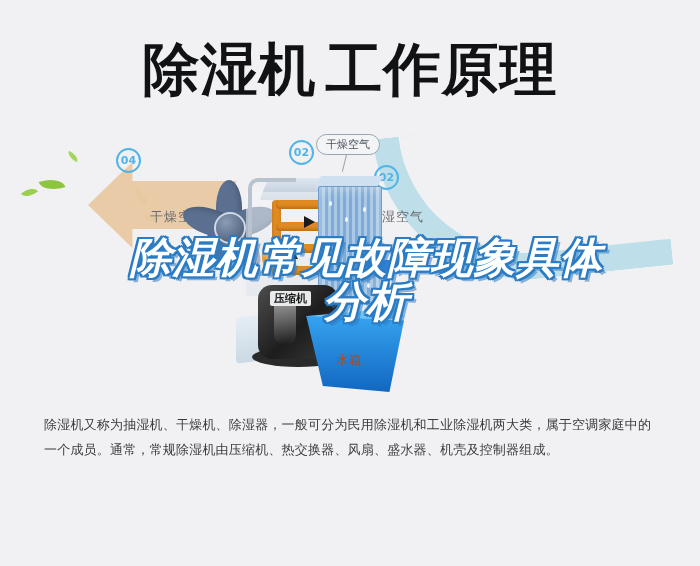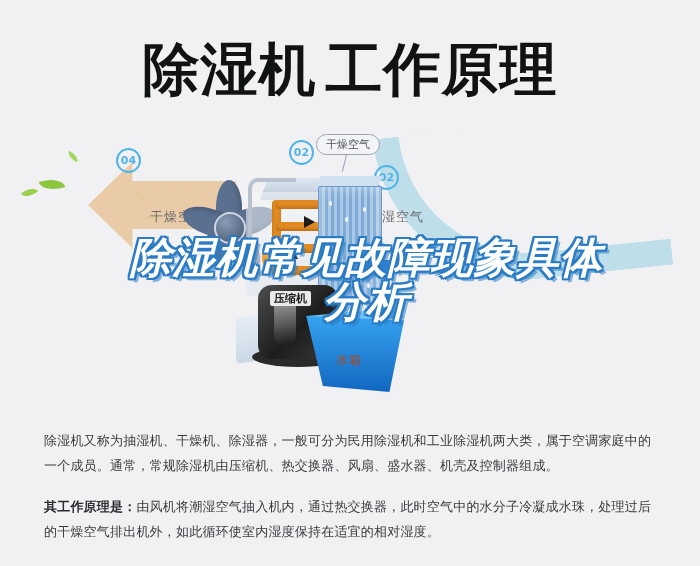--- a/index.html
+++ b/index.html
@@ -165,21 +165,21 @@
       -2px 0 #2b7cc4, 2px 0 #2b7cc4, 0 -2px #2b7cc4, 0 2px #2b7cc4,
       -2px -2px #2b7cc4, 2px -2px #2b7cc4, -2px 2px #2b7cc4, 2px 2px #2b7cc4,
       4px 4px 0 rgba(43,124,196,.55);
     font-family:"DejaVu Sans","Liberation Sans",sans-serif;
   }
 
   
   .copy{position:absolute;left:44px;top:412px;width:614px;}
   .para{
     font-size:13px;line-height:25px;color:#3a3a40;
-    letter-spacing:.2px;margin:16px 0 14px 0;text-align:left;
+    letter-spacing:.2px;margin:0 0 14px 0;text-align:left;
   }
   .para .lead{font-weight:bold;color:#2c2c32;}
 </style>
 </head>
 <body>
 
 <div id="page">
 
   <div class="title-band">
     <div class="title-text"><span>除湿机</span><span class="t-gap"></span><span>工作原理</span></div>
@@ -263,16 +263,15 @@
 
   </div>
 
   <div class="watermark">
     <div class="wm-line">除湿机常见故障现象具体</div>
     <div class="wm-line">分析</div>
   </div>
 
   <div class="copy">
     <p class="para">除湿机又称为抽湿机、干燥机、除湿器，一般可分为民用除湿机和工业除湿机两大类，属于空调家庭中的一个成员。通常，常规除湿机由压缩机、热交换器、风扇、盛水器、机壳及控制器组成。</p>
-    <p class="para"><span class="lead">其工作原理是：</span><span>由风机将潮湿空气抽入机内，通过热交换器，此时空气中的水分子冷凝成水珠，处理过后的干燥空气排出机外，如此循环使室内湿度保持在适宜的相对湿度。</span></p>
   </div>
 
 </div>
 
 </body></html>

